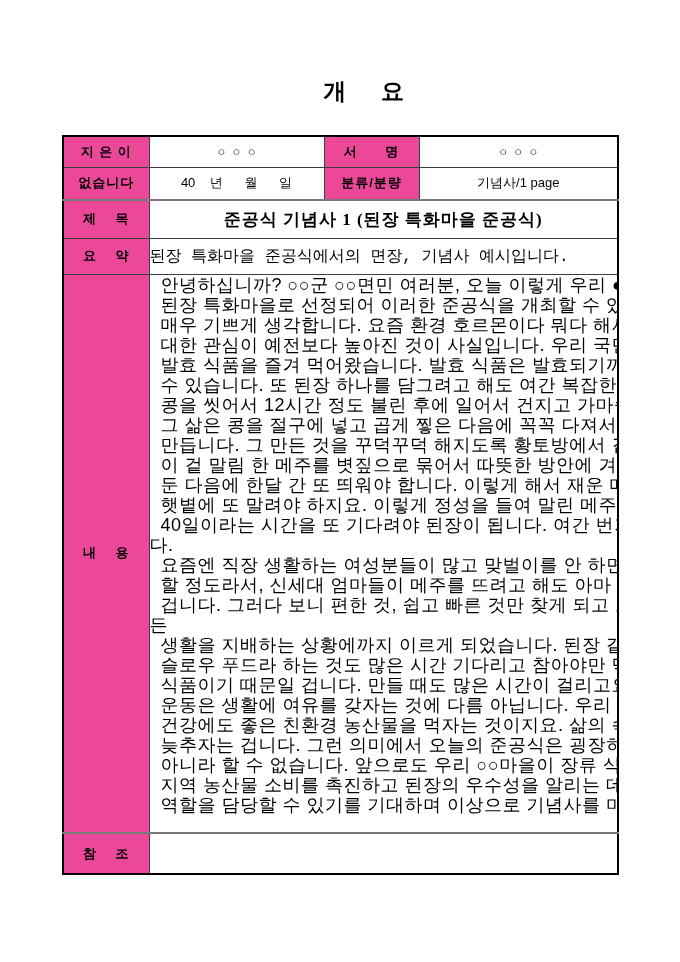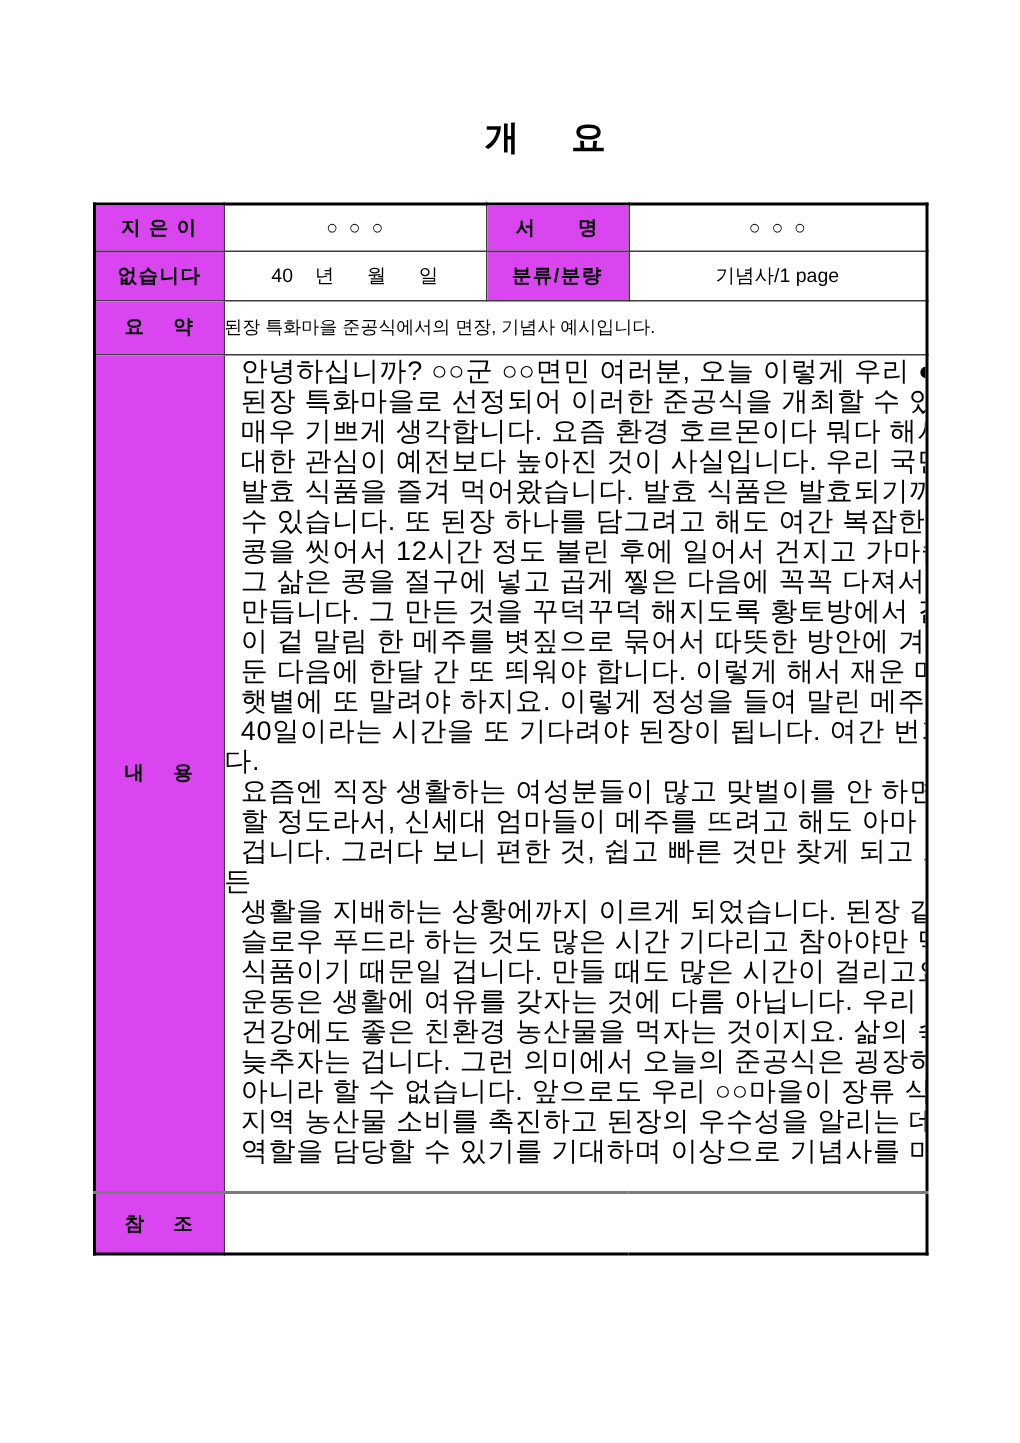--- a/index.html
+++ b/index.html
@@ -44,21 +44,21 @@
   table.overview th,
   table.overview td {
     border: 1px solid #3d3d3d;
     padding: 0;
     overflow: hidden;
   }
   tr.thick-top th, tr.thick-top td {
     border-top: 2px solid #7a7a7a;
   }
   th.label-cell {
-    background: #d946ef;
+    background: #ec4899;
     font-weight: bold;
     text-align: center;
     white-space: pre;
     font-size: 13px;
     letter-spacing: 1px;
   }
   td.value-center {
     text-align: center;
     white-space: pre;
     font-size: 13px;
@@ -66,21 +66,22 @@
   td.subject-cell {
     text-align: center;
     font-weight: bold;
     font-size: 17px;
     letter-spacing: 1px;
     font-family: "Liberation Serif", "DejaVu Serif", serif;
   }
   td.summary-cell {
     text-align: left;
     padding-left: 9px;
-    font-size: 12px;
+    font-size: 16px;
+    font-family: Liberation Mono, monospace;
   }
   td.content-cell {
     vertical-align: top;
     padding: 18px 2px 0 2px;
   }
   .content-text {
     white-space: pre;
     font-size: 18px;
     line-height: 20px;
     letter-spacing: 0.5px;
@@ -111,20 +112,24 @@
         <th class="label-cell">지 은 이</th>
         <td class="value-center">○  ○  ○</td>
         <th class="label-cell">서      명</th>
         <td class="value-center">○  ○  ○</td>
       </tr>
       <tr class="r2">
         <th class="label-cell">없습니다</th>
         <td class="value-center">40    년      월      일</td>
         <th class="label-cell">분류/분량</th>
         <td class="value-center">기념사/1 page</td>
+      </tr>
+      <tr class="r3 thick-top">
+        <th class="label-cell">제    목</th>
+        <td class="subject-cell" colspan="3">준공식 기념사 1 (된장 특화마을 준공식)</td>
       </tr>
       <tr class="r4">
         <th class="label-cell">요    약</th>
         <td class="summary-cell" colspan="3">된장 특화마을 준공식에서의 면장, 기념사 예시입니다.</td>
       </tr>
       <tr class="r5">
         <th class="label-cell">내    용</th>
         <td class="content-cell" colspan="3">
           <div class="content-text">  안녕하십니까? ○○군 ○○면민 여러분, 오늘 이렇게 우리 ●●마을이
   된장 특화마을로 선정되어 이러한 준공식을 개최할 수 있게 됨을

